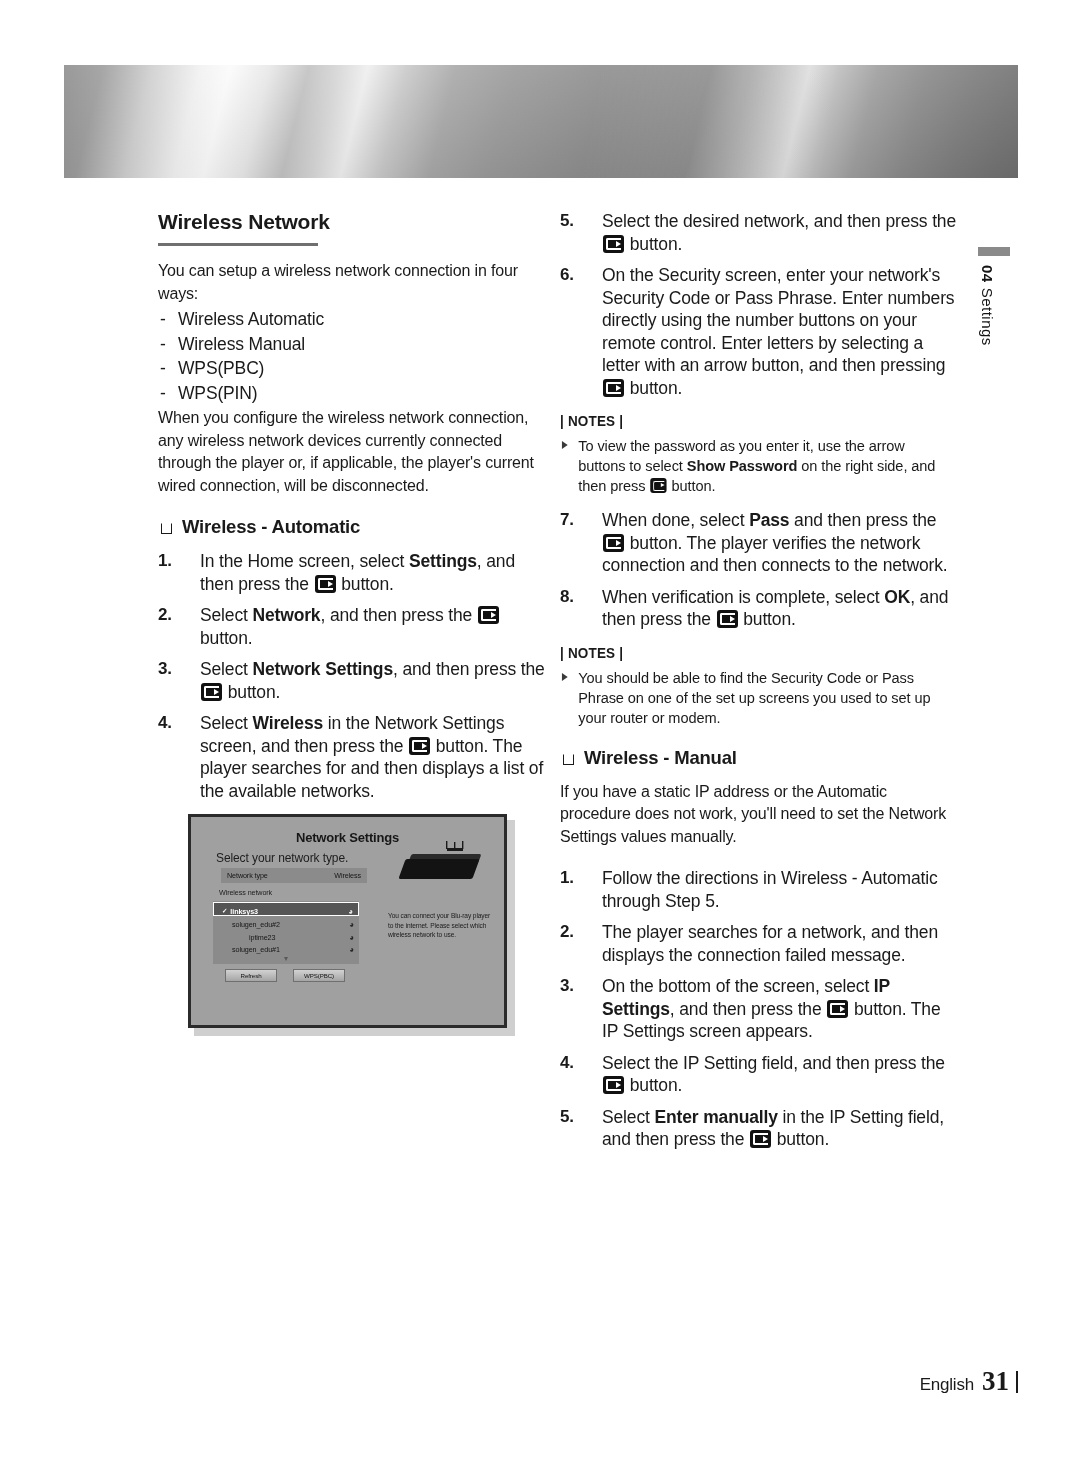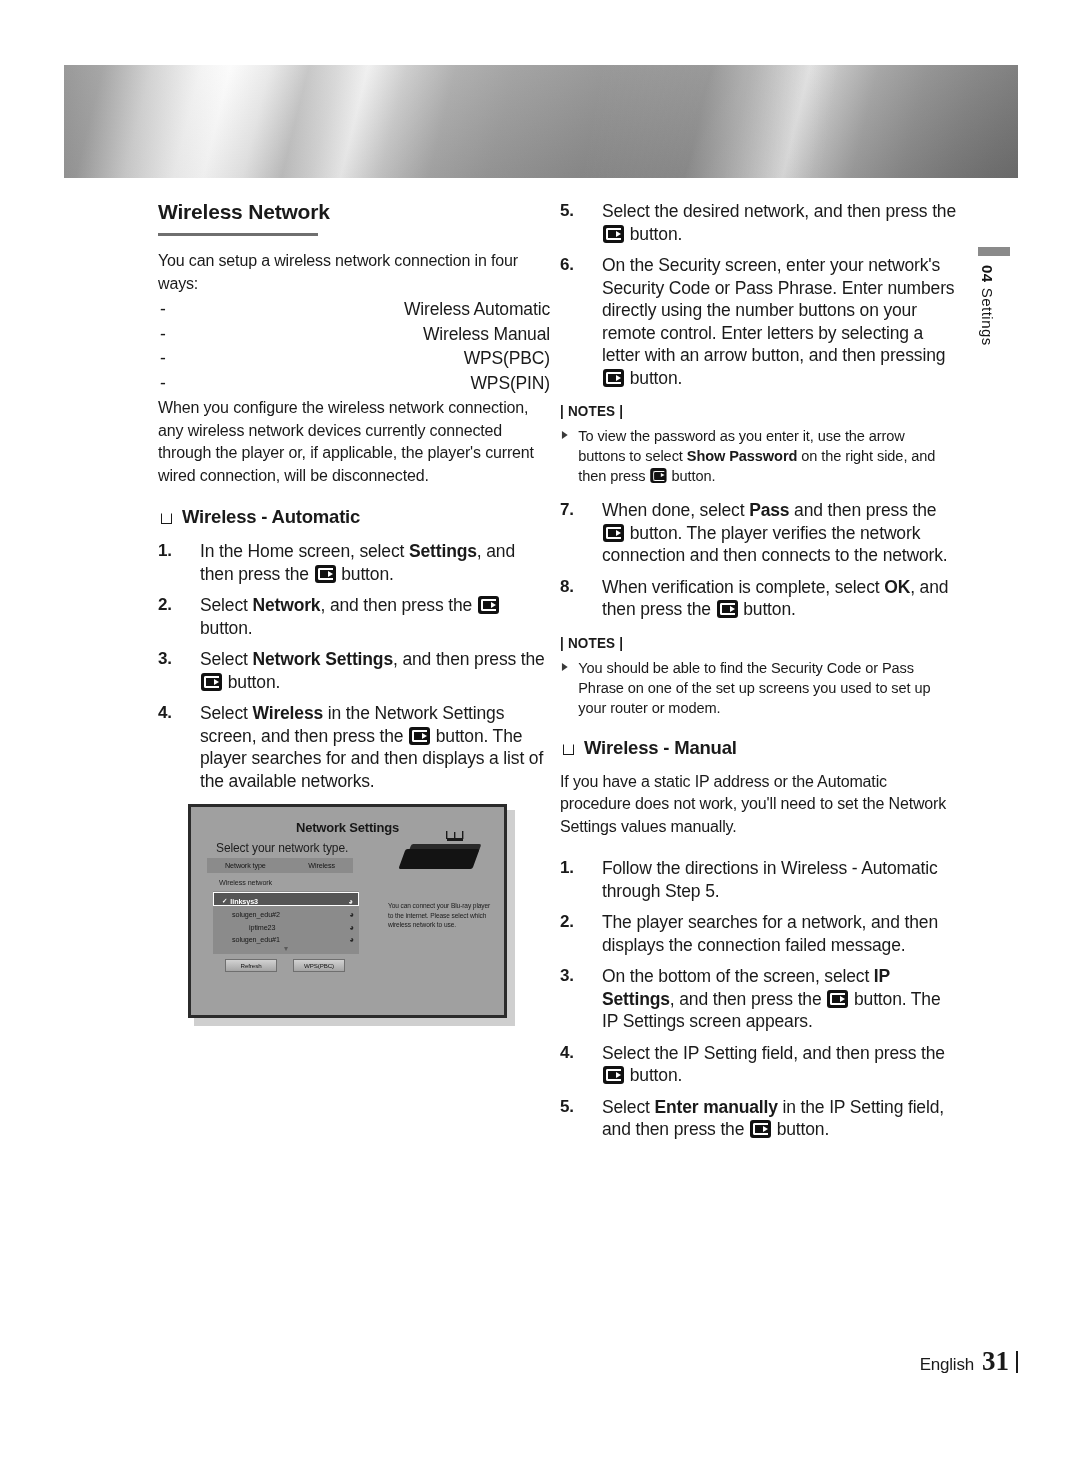--- a/index.html
+++ b/index.html
@@ -45,42 +45,42 @@
         #6e6e6e 100%);
   }
   .banner .gloss{
     position:absolute;inset:0;
     background:
       linear-gradient(100deg, rgba(255,255,255,0) 55%, rgba(255,255,255,.16) 70%, rgba(255,255,255,0) 80%),
       linear-gradient(to bottom, rgba(255,255,255,.10), rgba(0,0,0,.05));
   }
 
   
-  .col{position:absolute;top:200px;width:392px;}
+  .col{position:absolute;top:210px;width:392px;}
   .col-left{left:158px;}
   .col-right{left:560px;width:398px;}
 
   h1.section-title{
     font-size:21px;
     font-weight:bold;
     margin:0 0 9px 0;
     letter-spacing:-.2px;
   }
   .title-rule{
     width:160px;height:3px;background:#6f6f6f;margin:0 0 14px 0;
   }
 
   p.body{
     font-size:16px;
     line-height:22.5px;
     margin:0 0 2px 0;
     letter-spacing:-.15px;
   }
 
-  ul.dashlist{list-style:none;margin:0 0 2px 0;padding:0;text-align:right;}
+  ul.dashlist{list-style:none;margin:0 0 2px 0;padding:0;}
   ul.dashlist li{
     font-size:17.5px;line-height:24.5px;
     padding-left:20px;position:relative;
     letter-spacing:-.15px;
   }
   ul.dashlist li:before{
     content:"-";position:absolute;left:2px;top:0;
   }
 
   h2.sub-head{
@@ -193,25 +193,25 @@
     color:#171717;
     margin-top:13px;
     letter-spacing:-.2px;
   }
   .shot-sub{
     font-size:12px;color:#1d1d1d;
     margin:6px 0 3px 25px;
     letter-spacing:-.1px;
   }
   .shot-row{
-    margin-left:16px;width:146px;height:15px;
+    margin-left:30px;width:146px;height:15px;
     background:#8b8b8b;
     display:flex;align-items:center;
     font-size:7.2px;color:#151515;
-    padding:0 18px;box-sizing:border-box;
+    padding:0 6px;box-sizing:border-box;
     letter-spacing:-.1px;
   }
   .shot-row .val{margin-left:auto;}
   .shot-label2{
     font-size:7.2px;color:#1d1d1d;
     margin:5px 0 4px 28px;
     letter-spacing:-.1px;
   }
   .netlist{
     margin-left:22px;width:146px;height:63px;
@@ -299,21 +299,21 @@
     font-size:16px;
     letter-spacing:.5px;
     color:#141414;
     text-align:left;
   }
   .tab-num{font-weight:bold;font-size:15px;}
   .tab-name{font-size:15px;}
 
   
   .footer{
-    position:absolute;right:62px;bottom:100px;
+    position:absolute;right:62px;bottom:80px;
     display:flex;align-items:baseline;
     font-size:17px;
   }
   .footer .lang{letter-spacing:-.2px;}
   .footer .pg{
     font-family:"Liberation Serif", serif;
     font-weight:bold;font-size:27px;
     margin-left:8px;
   }
   .footer .bar{

